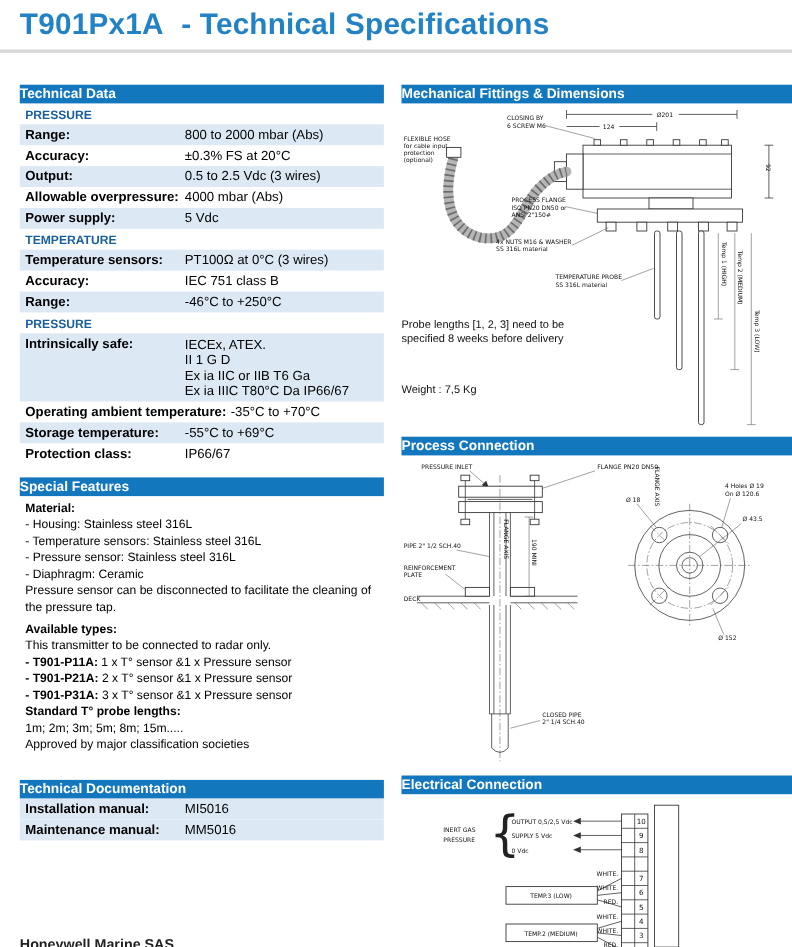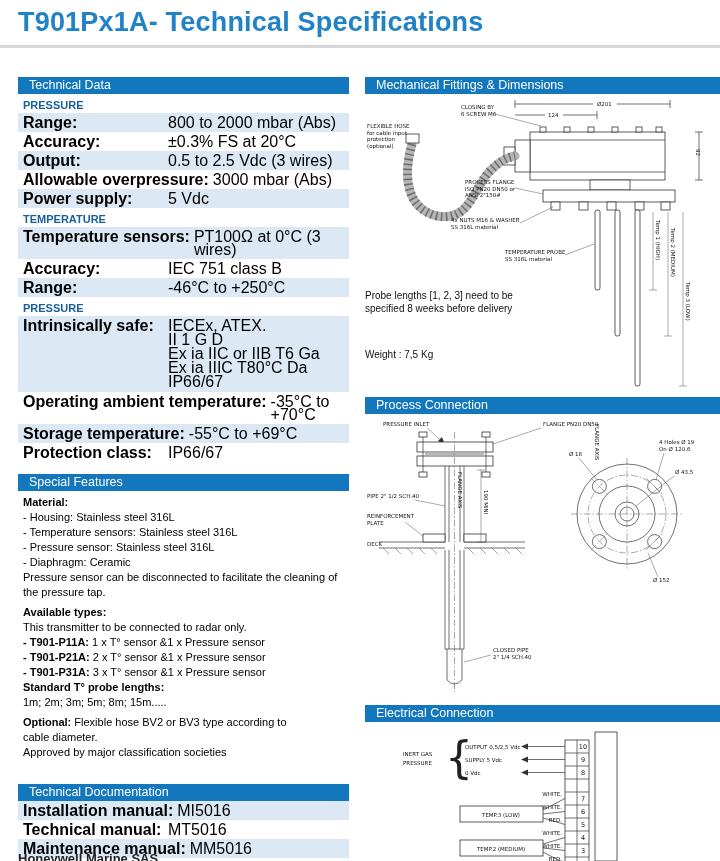--- a/index.html
+++ b/index.html
@@ -1,28 +1,28 @@
 <!DOCTYPE html>
 <html><head>
 <meta charset="utf-8">
 <style>
   *{box-sizing:border-box;margin:0;padding:0}
   html,body{width:720px;height:861px;overflow:hidden;background:#fff;color:#000;
     font-family:"Liberation Sans",sans-serif}
   .page{position:relative;width:720px;height:861px;overflow:hidden}
   .page-title{position:absolute;left:18px;top:7px;font-size:27px;font-weight:bold;color:#2182c5;letter-spacing:.2px;white-space:nowrap}
-  .page-title .model{}
+  .page-title .model{margin-right:16px}
   .title-rule{position:absolute;left:0;top:45px;width:720px;height:3px;background:#d6d6d6}
 
   .col-left{position:absolute;left:18px;top:77px;width:331px}
   .col-right{position:absolute;left:365px;top:77px;width:345px;height:784px}
 
-  .bar{background:#1377bd;color:#fff;font-weight:normal;font-size:12.5px;line-height:17px;height:17px;padding-left:11px;overflow:hidden}
+  .bar{background:#1377bd;color:#fff;font-weight:bold;font-size:12.5px;line-height:17px;height:17px;padding-left:0;overflow:hidden}
   .subhead{color:#185f9e;font-weight:bold;font-size:11px;padding:5px 0 2px 5px}
-  .spec .row{display:flex;font-size:16px;line-height:13px;padding:3px 0 3px 5px}
+  .spec .row{display:flex;font-size:12px;line-height:13px;padding:3px 0 3px 5px}
   .spec .row.shaded{background:#dce9f5}
   .spec .lbl{font-weight:bold;min-width:145px;padding-right:4px;flex-shrink:0}
   .spec .val .vline{line-height:14px}
   .mt6{margin-top:6px}
 
   .sf{padding:4px 0 0 5px;font-size:11px}
   .sfl{line-height:15px}
   .b{font-weight:bold}
   .mt{margin-top:5px}
   .opt{max-width:276px}
@@ -71,21 +71,21 @@
       <div class="row">
           <span class="lbl">Accuracy:</span>
           <span class="val">±0.3% FS at 20°C</span>
         </div>
       <div class="row shaded">
           <span class="lbl">Output:</span>
           <span class="val">0.5 to 2.5 Vdc (3 wires)</span>
         </div>
       <div class="row">
           <span class="lbl">Allowable overpressure:</span>
-          <span class="val">3000 mbar (Abs)</span>
+          <span class="val">4000 mbar (Abs)</span>
         </div>
       <div class="row shaded">
           <span class="lbl">Power supply:</span>
           <span class="val">5 Vdc</span>
         </div>
     </div>
 
     <div class="subhead">TEMPERATURE</div>
     <div class="spec">
       <div class="row shaded">
@@ -135,33 +135,28 @@
       <div class="sfl">- Pressure sensor: Stainless steel 316L</div>
       <div class="sfl">- Diaphragm: Ceramic</div>
       <div class="sfl">Pressure sensor can be disconnected to facilitate the cleaning of the pressure tap.</div>
       <div class="sfl b mt">Available types:</div>
       <div class="sfl">This transmitter to be connected to radar only.</div>
       <div class="sfl"><span class="b">- T901-P11A:</span> <span>1 x T° sensor &amp;1 x Pressure sensor</span></div>
       <div class="sfl"><span class="b">- T901-P21A:</span> <span>2 x T° sensor &amp;1 x Pressure sensor</span></div>
       <div class="sfl"><span class="b">- T901-P31A:</span> <span>3 x T° sensor &amp;1 x Pressure sensor</span></div>
       <div class="sfl b">Standard T° probe lengths:</div>
       <div class="sfl">1m; 2m; 3m; 5m; 8m; 15m.....</div>
-      <div class="sfl mt opt"><span class="b">Optional:</span> <span>Flexible hose BV2 or BV3 type according to cable diameter.</span></div>
       <div class="sfl">Approved by major classification societies</div>
     </div>
 
     <div class="bar" style="margin-top:24px"><span>Technical Documentation</span></div>
     <div class="spec">
       <div class="row shaded">
           <span class="lbl">Installation manual:</span>
           <span class="val">MI5016</span>
-        </div>
-      <div class="row">
-          <span class="lbl">Technical manual:</span>
-          <span class="val">MT5016</span>
         </div>
       <div class="row shaded">
           <span class="lbl">Maintenance manual:</span>
           <span class="val">MM5016</span>
         </div>
     </div>
   </div>
 
   <div class="footer">Honeywell Marine SAS</div>
 

